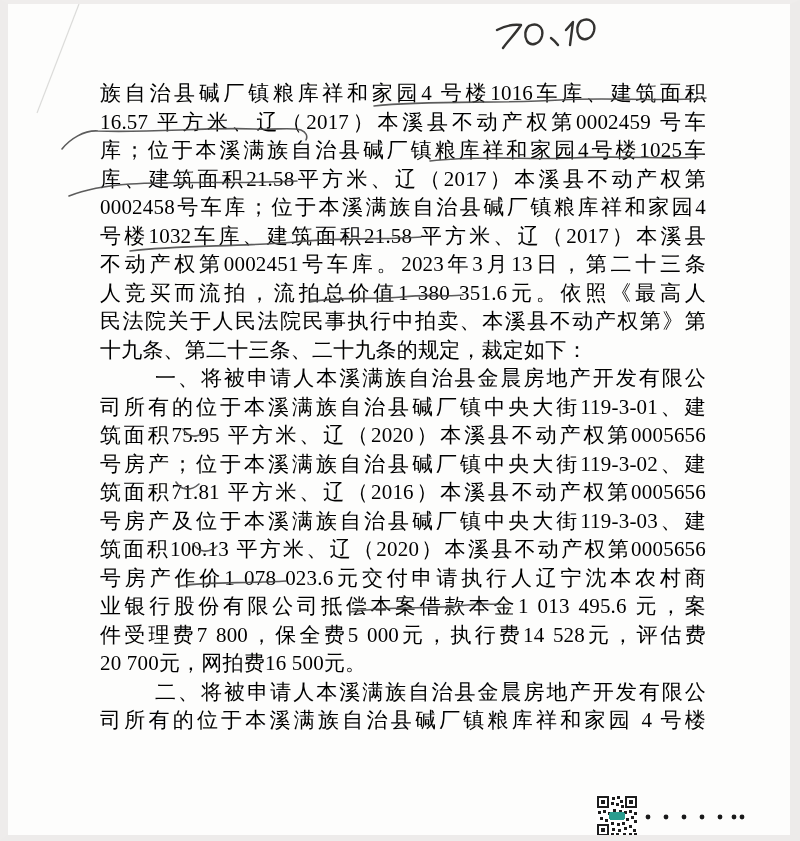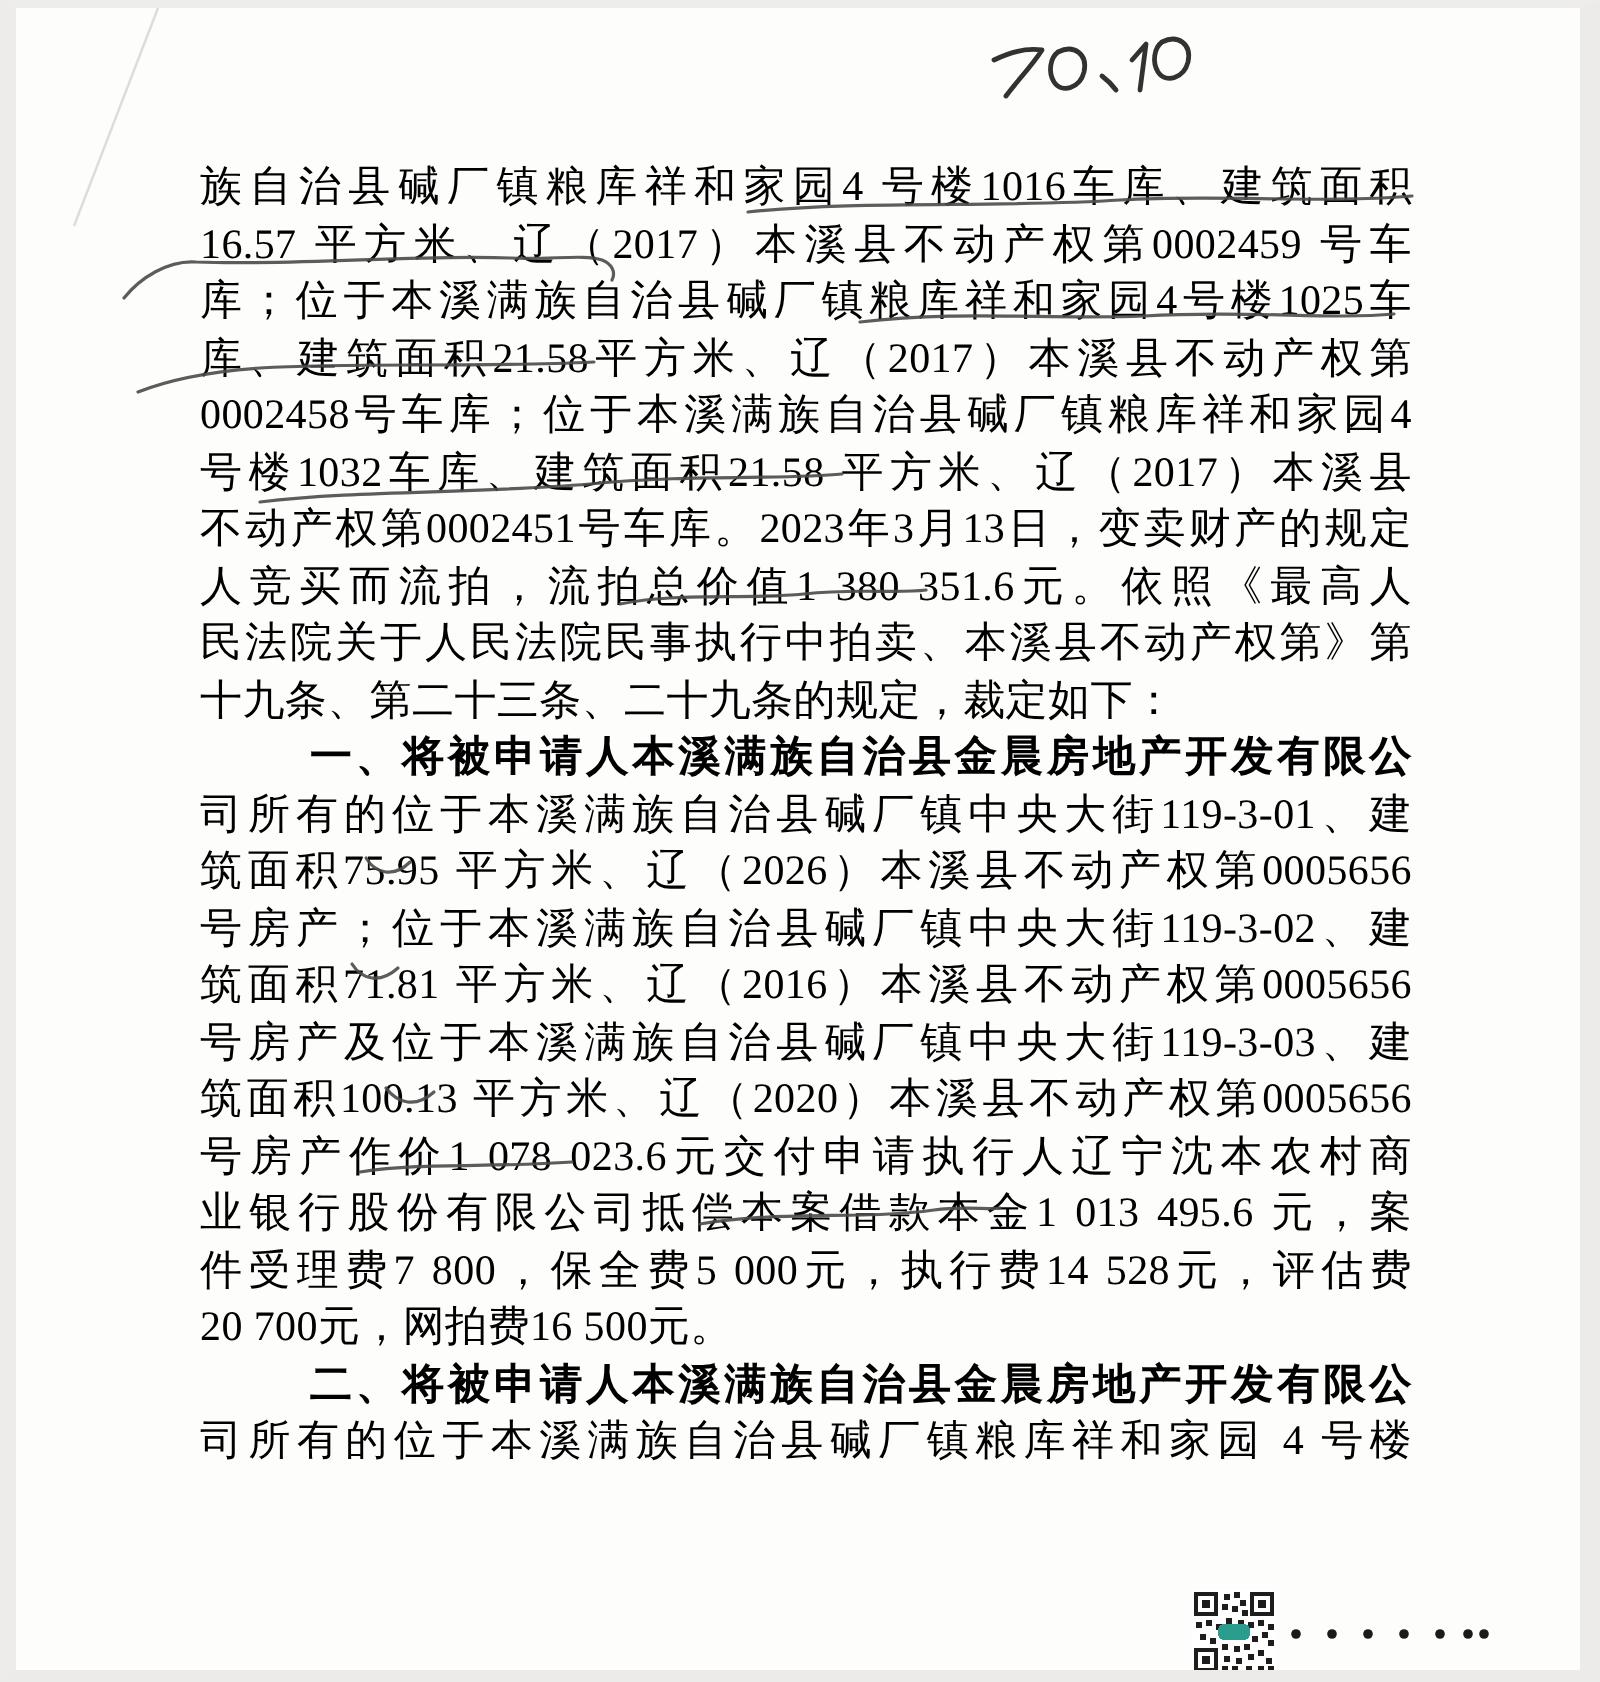--- a/index.html
+++ b/index.html
@@ -18,48 +18,48 @@
   }
   .doc-body{
     position:absolute;left:100px;top:79px;width:606px;z-index:1;
   }
   .line{
     height:28.5px;line-height:28.5px;font-size:21px;color:#000000;
     text-align:justify;text-align-last:justify;
     white-space:nowrap;overflow:visible;
     letter-spacing:0.2px;
   }
-  .line.indent{padding-left:55px;width:551px;font-weight:bold;}
+  .line.indent{padding-left:55px;width:551px;}
   .line.short{text-align:left;text-align-last:left;font-family:Liberation Serif, serif;}
   .overlay{
     position:absolute;left:0;top:0;width:800px;height:841px;z-index:2;
     pointer-events:none;
   }
   .qr-wrap{position:absolute;left:596px;top:795px;width:42px;height:42px;z-index:3;}
   .dots-wrap{position:absolute;left:640px;top:810px;width:112px;height:14px;z-index:3;}
 </style>
 </head>
 <body>
 
 <div class="scan-frame"></div>
 
 <div class="doc-body">
   <div class="line">族自治县碱厂镇粮库祥和家园4 号楼1016车库、建筑面积</div>
   <div class="line">16.57 平方米、辽（2017）本溪县不动产权第0002459 号车</div>
   <div class="line">库；位于本溪满族自治县碱厂镇粮库祥和家园4号楼1025车</div>
   <div class="line">库、建筑面积21.58平方米、辽（2017）本溪县不动产权第</div>
   <div class="line">0002458号车库；位于本溪满族自治县碱厂镇粮库祥和家园4</div>
   <div class="line">号楼1032车库、建筑面积21.58 平方米、辽（2017）本溪县</div>
-  <div class="line">不动产权第0002451号车库。2023年3月13日，变卖财产的规定</div>
+  <div class="line">不动产权第0002451号车库。2023年3月13日，第二十三条</div>
   <div class="line">人竞买而流拍，流拍总价值1 380 351.6元。依照《最高人</div>
   <div class="line">民法院关于人民法院民事执行中拍卖、本溪县不动产权第》第</div>
   <div class="line short">十九条、第二十三条、二十九条的规定，裁定如下：</div>
   <div class="line indent">一、将被申请人本溪满族自治县金晨房地产开发有限公</div>
   <div class="line">司所有的位于本溪满族自治县碱厂镇中央大街119-3-01、建</div>
-  <div class="line">筑面积75.95 平方米、辽（2026）本溪县不动产权第0005656</div>
+  <div class="line">筑面积75.95 平方米、辽（2020）本溪县不动产权第0005656</div>
   <div class="line">号房产；位于本溪满族自治县碱厂镇中央大街119-3-02、建</div>
   <div class="line">筑面积71.81 平方米、辽（2016）本溪县不动产权第0005656</div>
   <div class="line">号房产及位于本溪满族自治县碱厂镇中央大街119-3-03、建</div>
   <div class="line">筑面积100.13 平方米、辽（2020）本溪县不动产权第0005656</div>
   <div class="line">号房产作价1 078 023.6元交付申请执行人辽宁沈本农村商</div>
   <div class="line">业银行股份有限公司抵偿本案借款本金1 013 495.6 元，案</div>
   <div class="line">件受理费7 800，保全费5 000元，执行费14 528元，评估费</div>
   <div class="line short">20 700元，网拍费16 500元。</div>
   <div class="line indent">二、将被申请人本溪满族自治县金晨房地产开发有限公</div>
   <div class="line">司所有的位于本溪满族自治县碱厂镇粮库祥和家园 4 号楼</div>

